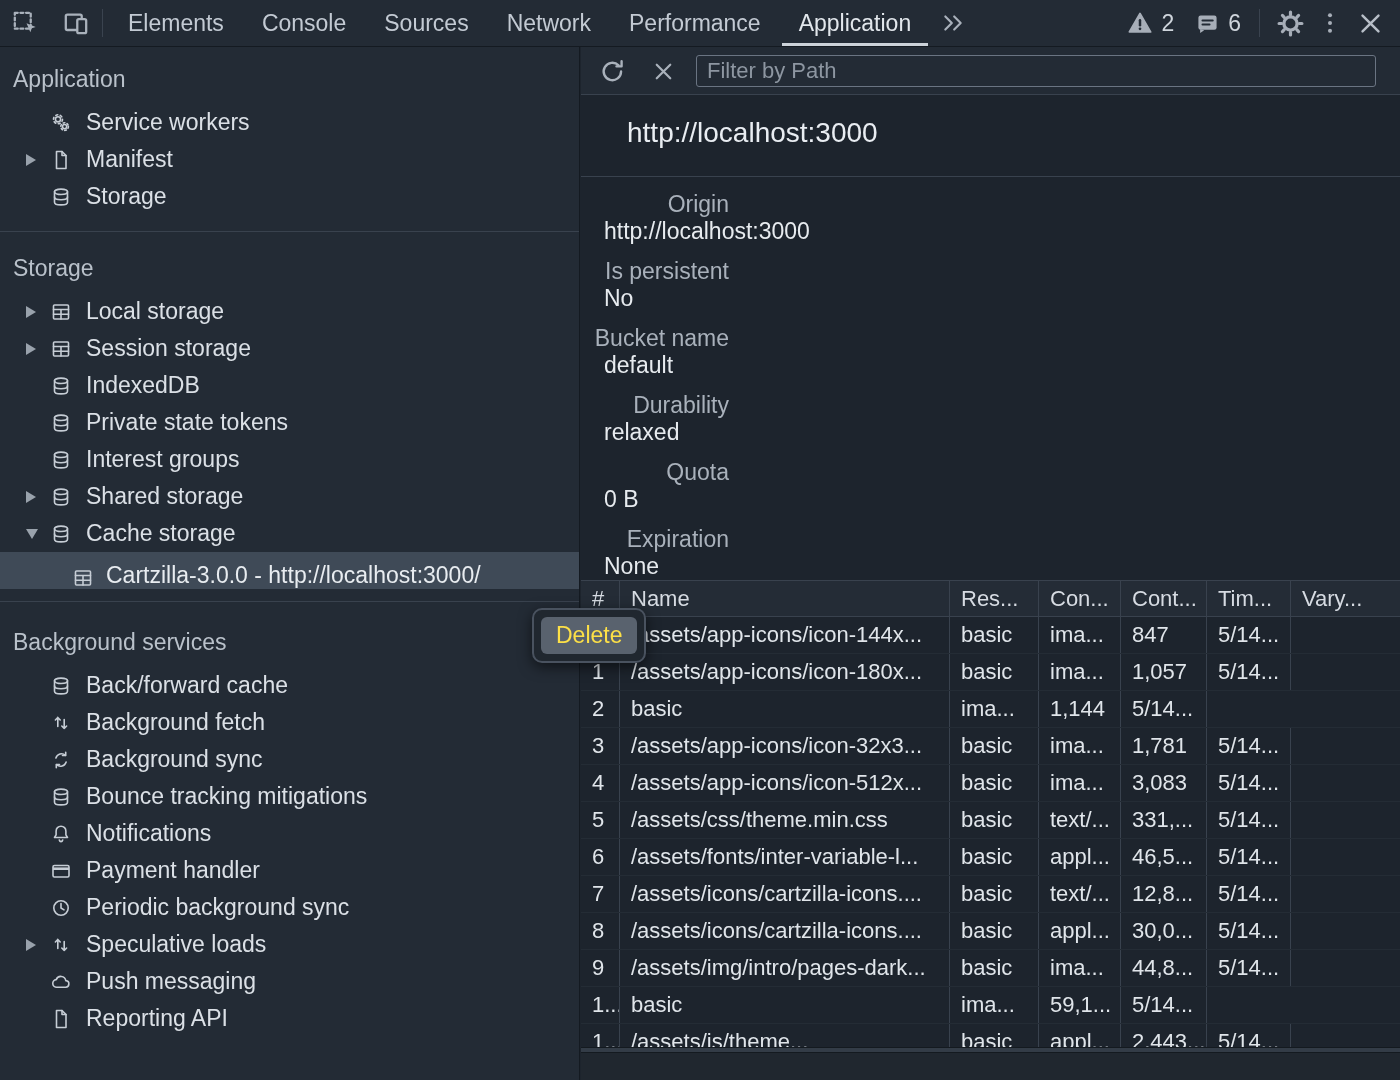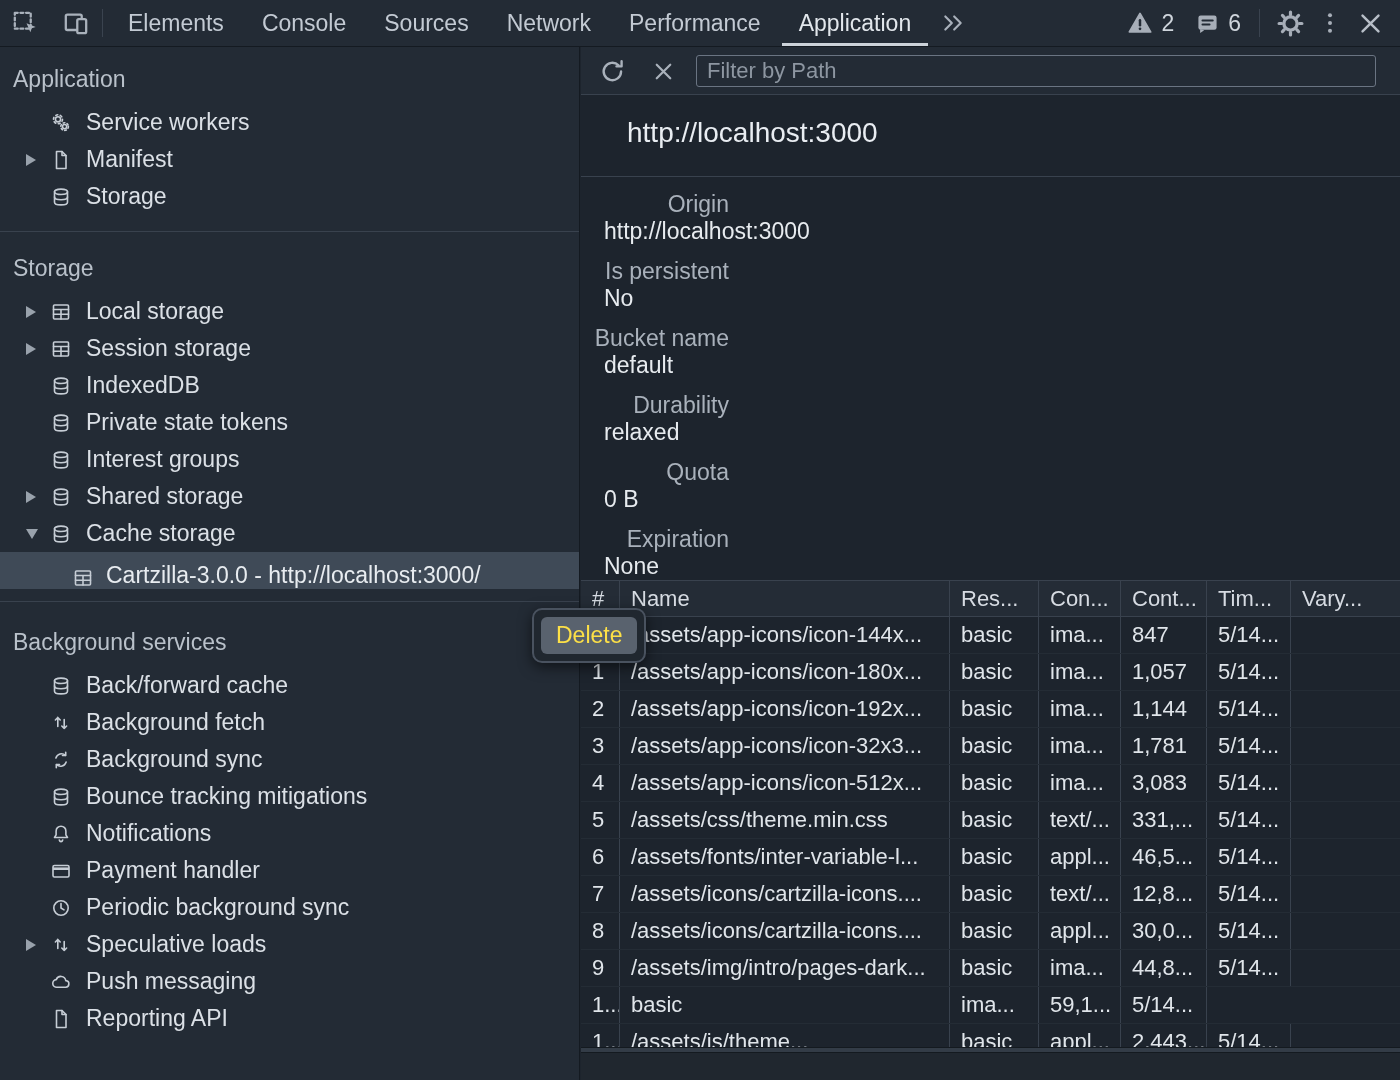--- a/index.html
+++ b/index.html
@@ -512,21 +512,20 @@
             <div class="t-cell">1</div>
             <div class="t-cell">/assets/app-icons/icon-180x...</div>
             <div class="t-cell r">basic</div>
             <div class="t-cell">ima...</div>
             <div class="t-cell r">1,057</div>
             <div class="t-cell">5/14...</div>
             <div class="t-cell"></div>
           </div>
           <div class="t-row t-body-row">
             <div class="t-cell">2</div>
-            <div class="t-cell">/assets/app-icons/icon-192x...</div>
             <div class="t-cell r">basic</div>
             <div class="t-cell">ima...</div>
             <div class="t-cell r">1,144</div>
             <div class="t-cell">5/14...</div>
             <div class="t-cell"></div>
           </div>
           <div class="t-row t-body-row">
             <div class="t-cell">3</div>
             <div class="t-cell">/assets/app-icons/icon-32x3...</div>
             <div class="t-cell r">basic</div>

